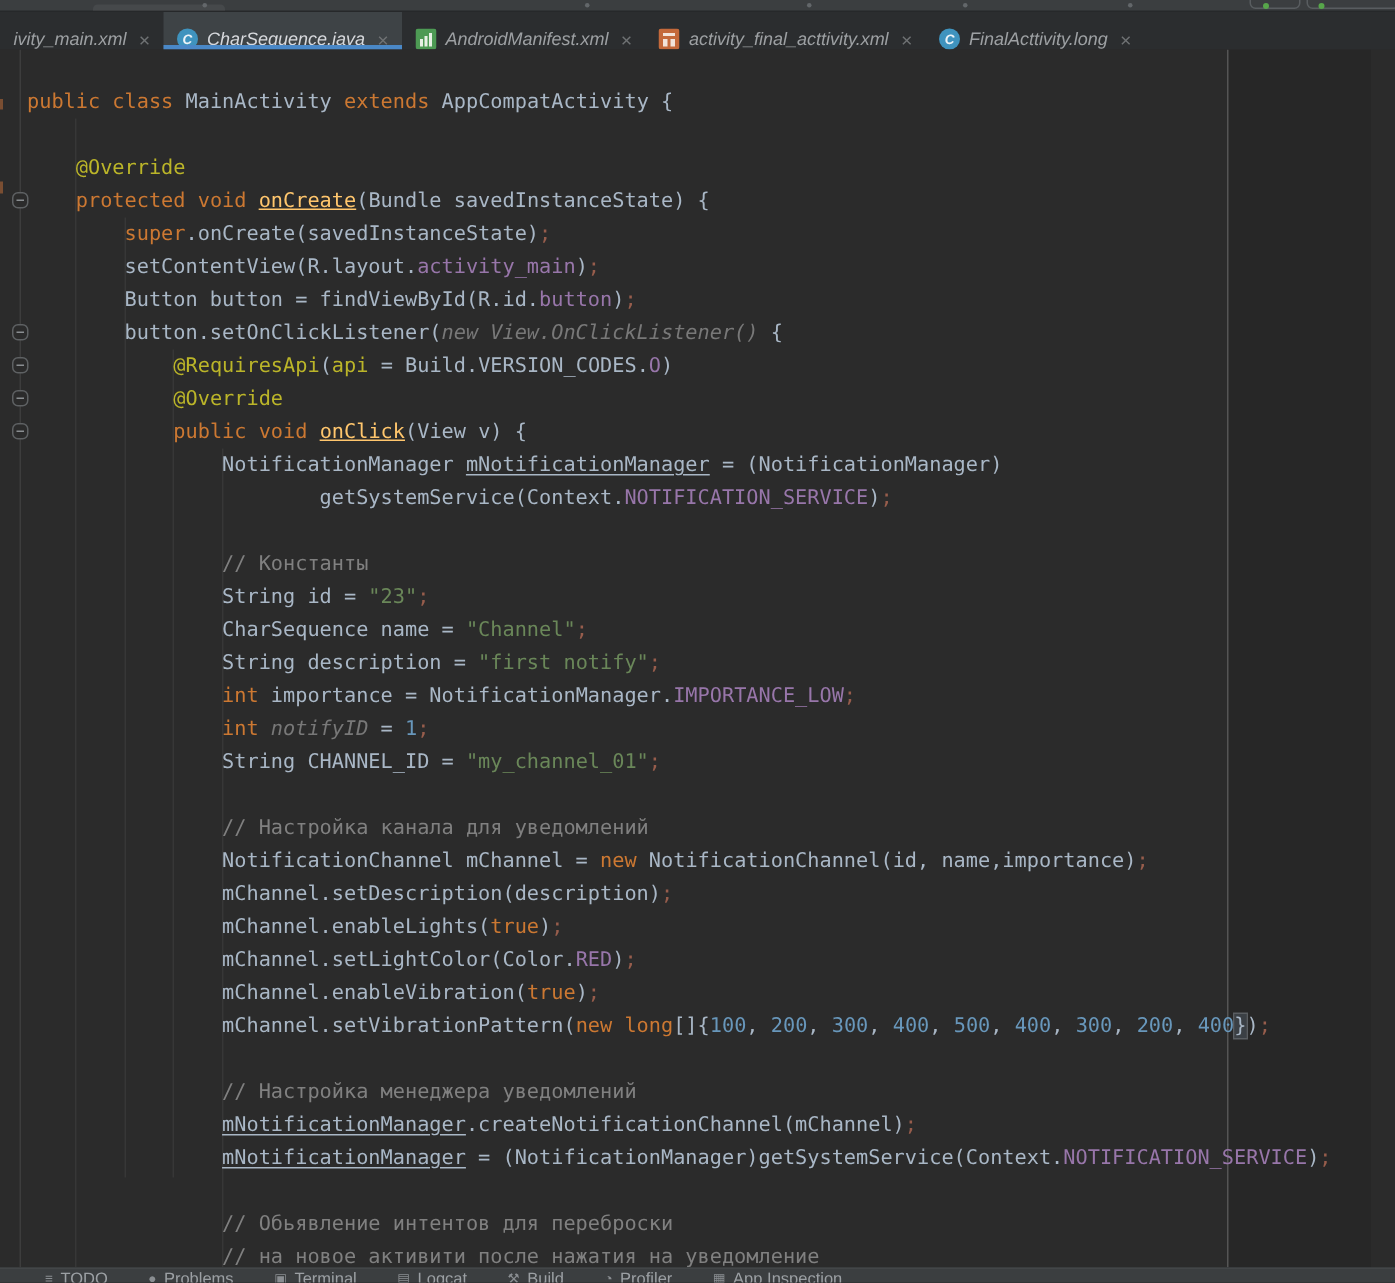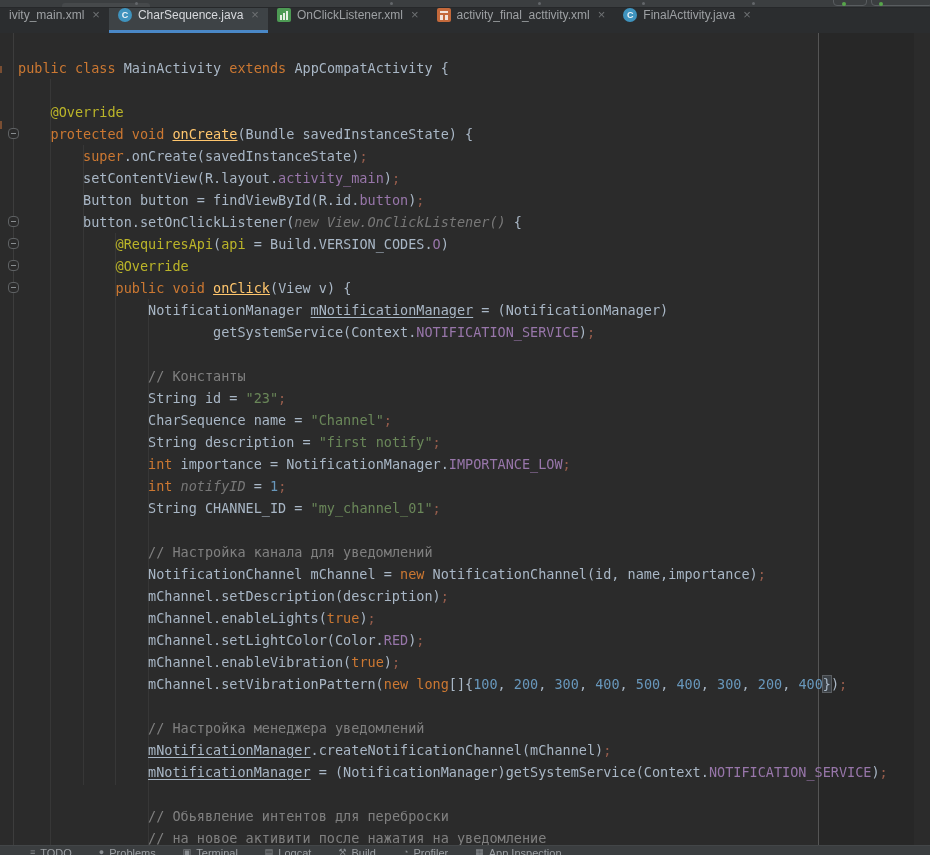--- a/index.html
+++ b/index.html
@@ -8,21 +8,21 @@
 
   
   .toolbar-strip{position:absolute;left:0;top:0;width:930px;height:8px;background:var(--bar_bg,#3B3E40);border-bottom:1px solid #26282A;overflow:hidden;}
   .strip-remnant{position:absolute;left:62px;top:3px;width:88px;height:10px;background:#46494B;border-radius:3px 3px 0 0;}
   .strip-btn{position:absolute;top:-7px;height:13px;border:1px solid #595D60;border-radius:4px;background:transparent;}
   .strip-btn .dot{position:absolute;top:8px;width:4px;height:4px;border-radius:50%;background:var(--green_dot,#57A64A);}
   .mini-dot{position:absolute;top:2px;width:3px;height:3px;border-radius:50%;background:#63676A;}
 
   
   .tab-bar{position:absolute;left:0;top:8px;width:930px;height:25px;background:var(--tabbar_bg,#2B2D2F);display:flex;align-items:stretch;}
-  .tab{display:flex;align-items:flex-start;gap:6px;padding:0 9px;position:relative;color:var(--tab_text,#9DA0A3);font-size:12px;white-space:nowrap;cursor:default;}
+  .tab{display:flex;align-items:flex-end;gap:6px;padding:0 9px;position:relative;color:var(--tab_text,#9DA0A3);font-size:12px;white-space:nowrap;cursor:default;font-style:italic;}
   .tab.active{background:var(--tab_active_bg,#3E4346);color:var(--tab_text_active,#D7D9DD);}
   .tab.active::after{content:"";position:absolute;left:0;right:0;bottom:0;height:3px;background:var(--tab_underline,#4A88C7);}
   .tab .close{color:#6F7274;font-size:13px;line-height:1;margin-left:2px;}
   .tab .ticon{width:14px;height:14px;flex:0 0 auto;position:relative;}
   .ticon.java-class{border-radius:50%;background:var(--class_icon_bg,#3F93BE);color:#ECF3F8;font-size:9px;font-weight:bold;text-align:center;line-height:14px;}
   .ticon.manifest{border-radius:2px;background:
      linear-gradient(#E6F0E4,#E6F0E4) 3px 7px/2px 5px no-repeat,
      linear-gradient(#E6F0E4,#E6F0E4) 6px 5px/2px 7px no-repeat,
      linear-gradient(#E6F0E4,#E6F0E4) 9px 3px/2px 9px no-repeat,
      var(--manifest_icon_bg,#4D9A54);}
@@ -85,31 +85,31 @@
       <span>ivity_main.xml</span>
       <span class="close">×</span>
     </div>
     <div class="tab active">
       <span class="ticon java-class">C</span>
       <span>CharSequence.java</span>
       <span class="close">×</span>
     </div>
     <div class="tab">
       <span class="ticon manifest"></span>
-      <span>OnClickListener.xml</span>
+      <span>AndroidManifest.xml</span>
       <span class="close">×</span>
     </div>
     <div class="tab">
       <span class="ticon layout"></span>
       <span>activity_final_acttivity.xml</span>
       <span class="close">×</span>
     </div>
     <div class="tab">
       <span class="ticon java-class">C</span>
-      <span>FinalActtivity.java</span>
+      <span>FinalActtivity.long</span>
       <span class="close">×</span>
     </div>
   </div>
 
 <div class="editor" id="editor">
   <div class="indent-guide" style="left:50px;top:46px;bottom:0"></div>
   <div class="indent-guide" style="left:83px;top:112px;height:640px"></div>
   <div class="indent-guide" style="left:115px;top:200px;height:552px"></div>
   <div class="indent-guide" style="left:148px;top:266px;bottom:0"></div>
   <div class="beyond-margin"></div>

